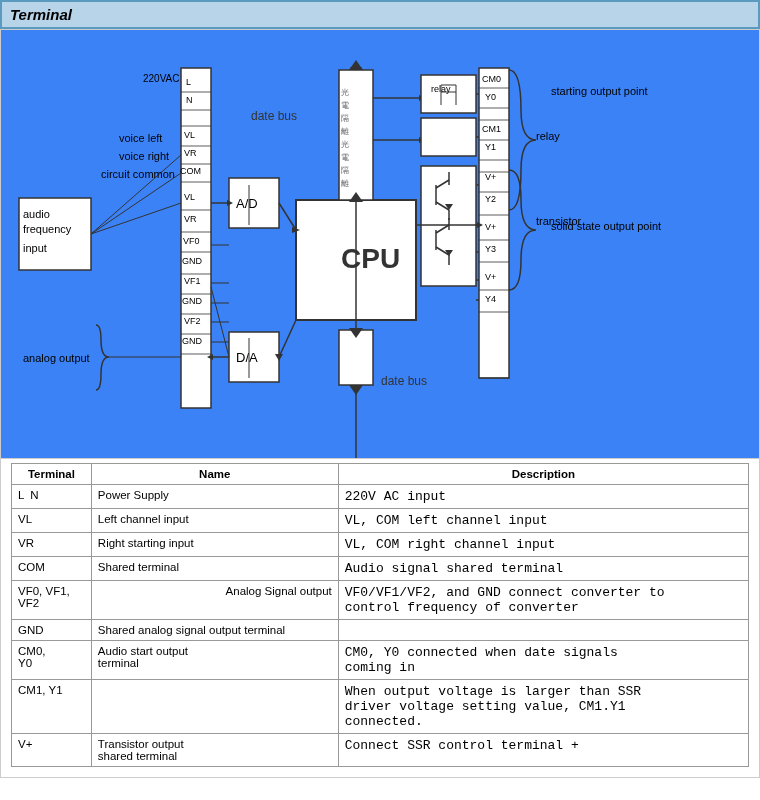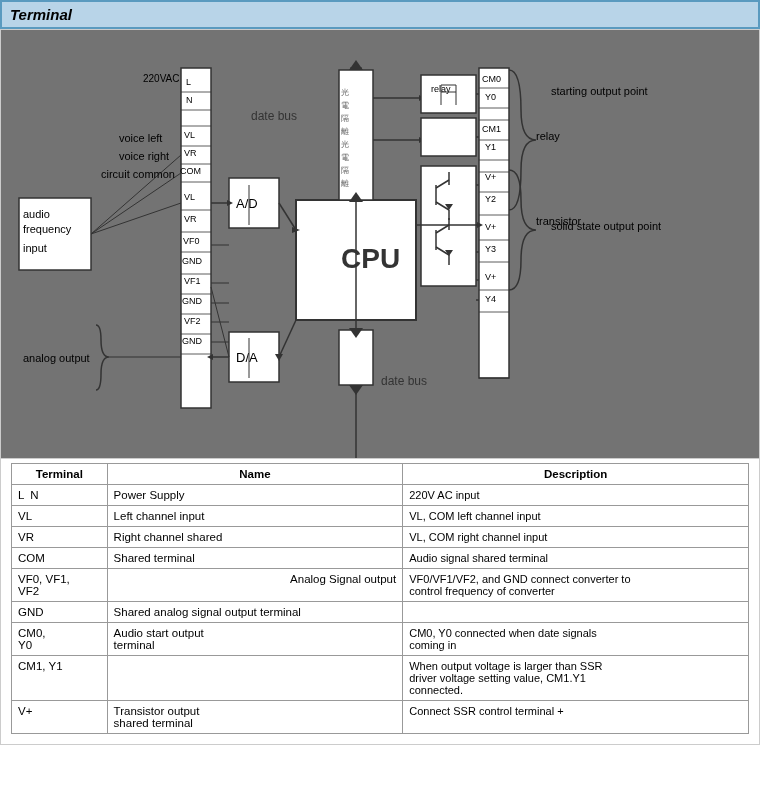--- a/index.html
+++ b/index.html
@@ -15,21 +15,21 @@
       font-size: 15px;
       margin-bottom: 0;
     }
 
     
     .diagram-area {
       border: 1px solid #ccc;
       position: relative;
       width: 760px;
       height: 430px;
-      background: #737373;
+      background: #3b82f6;
       overflow: hidden;
     }
 
     
     .table-area {
       width: 760px;
       padding: 4px 10px 10px 10px;
       border: 1px solid #ccc;
       border-top: none;
     }
@@ -46,22 +46,22 @@
     }
     table.terminal-table thead th {
       background: #fff;
       font-weight: bold;
       text-align: center;
     }
     table.terminal-table td:first-child {
       white-space: nowrap;
     }
     table.terminal-table td:nth-child(3) {
-      font-family: Liberation Sans, sans-serif;
-      font-size: 11px;
+      font-family: Liberation Mono, monospace;
+      font-size: 13px;
     }
 
     
     .diagram-svg {
       position: absolute;
       top: 0; left: 0;
       width: 760px;
       height: 430px;
     }
   </style>
@@ -290,21 +290,21 @@
           <td style="white-space: pre-wrap; margin-left: 29px;">Power Supply</td>
           <td style="white-space: pre-wrap;">220V AC input</td>
         </tr>
         <tr>
           <td style="white-space: pre-wrap;">VL</td>
           <td style="white-space: pre-wrap;">Left channel input</td>
           <td style="white-space: pre-wrap;">VL, COM left channel input</td>
         </tr>
         <tr>
           <td style="white-space: pre-wrap;">VR</td>
-          <td style="white-space: pre-wrap;">Right channel shared</td>
+          <td style="white-space: pre-wrap;">Right starting input</td>
           <td style="white-space: pre-wrap; margin-left: 24px;">VL, COM right channel input</td>
         </tr>
         <tr>
           <td style="white-space: pre-wrap;">COM</td>
           <td style="white-space: pre-wrap;">Shared terminal</td>
           <td style="white-space: pre-wrap;">Audio signal shared terminal</td>
         </tr>
         <tr>
           <td style="white-space: pre-wrap; margin-left: 28px;">VF0, VF1,
 VF2</td>

